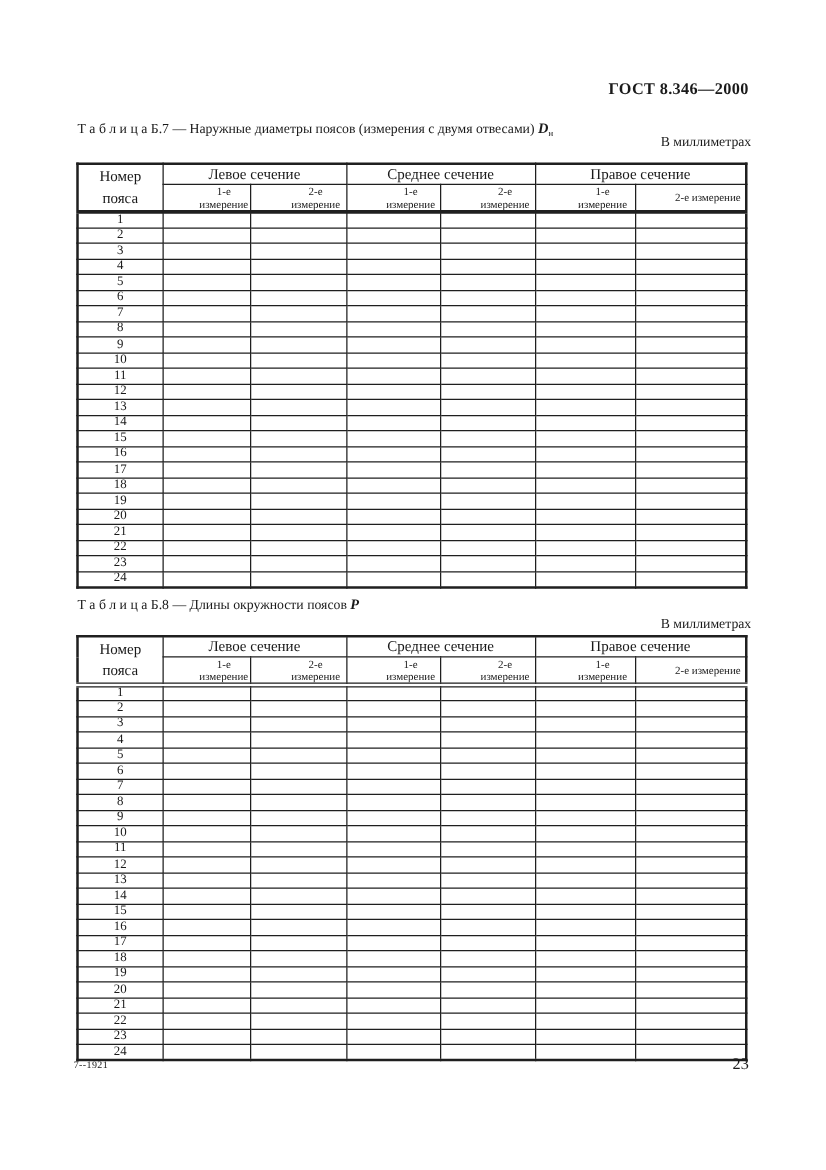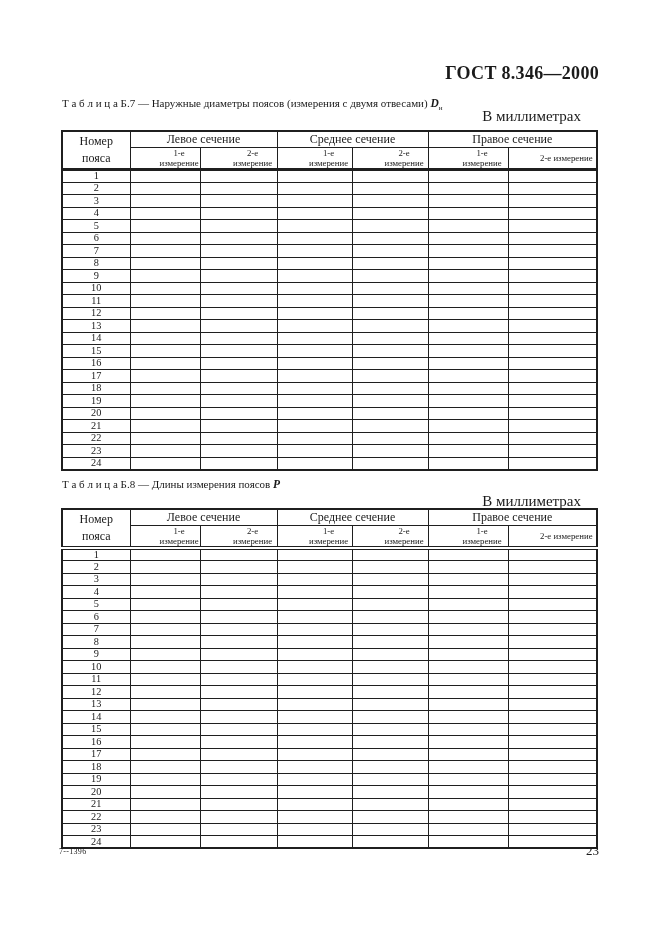--- a/index.html
+++ b/index.html
@@ -7,33 +7,33 @@
     position: relative;
     width: 661px; height: 936px;
     margin: 0 auto;
     background: #ffffff;
     font-family: "Liberation Serif", "DejaVu Serif", serif;
     color: #1a1a1a;
     overflow: hidden;
   }
   .doc-code {
     position: absolute; top: 63px; right: 62px;
-    font-size: 18px; font-weight: bold; letter-spacing: 0.3px;
+    font-size: 13px; font-weight: bold; letter-spacing: 0.3px;
   }
   .caption {
     position: absolute; left: 62px; width: 545px;
     font-size: 11px; white-space: nowrap; font-family: Liberation Serif, serif;
   }
   .caption .sym { font-style: italic; font-weight: bold; font-size: 11.5px; }
   .caption sub { font-size: 7px; }
   .caption-1 { top: 97px; }
   .caption-2 { top: 478px; }
   .units-note {
-    position: absolute; right: 80px;
-    font-size: 15px;
+    position: absolute; right: 60px;
+    font-size: 11px;
   }
   .units-1 { top: 108px; }
   .units-2 { top: 493px; }
 
   table.gost-table {
     position: absolute; left: 61px;
     border-collapse: collapse; table-layout: fixed;
     width: 536px;
     border: 2px solid #1f1f1f;
     background: #fff;
@@ -344,21 +344,21 @@
           <td></td>
           <td></td>
           <td></td>
           <td></td>
           <td></td>
           <td></td>
         </tr>
       </tbody>
   </table>
 
-  <div class="caption caption-2"><span>Т а б л и ц а   Б.8 — Длины измерения поясов </span><span class="sym">P</span><sub></sub></div>
+  <div class="caption caption-2"><span>Т а б л и ц а   Б.8 — Длины окружности поясов </span><span class="sym">P</span><sub></sub></div>
   <div class="units-note units-2">В миллиметрах</div>
 
   <table class="gost-table table-2">
     <colgroup>
       <col class="c-num">
         <col class="c-1">
         <col class="c-2">
         <col class="c-3">
         <col class="c-4">
         <col class="c-5">
@@ -617,16 +617,16 @@
           <td></td>
           <td></td>
           <td></td>
           <td></td>
           <td></td>
           <td></td>
         </tr>
       </tbody>
   </table>
 
-  <div class="footer-mark">7--1396</div>
+  <div class="footer-mark">7--1921</div>
   <div class="page-number">23</div>
 
 </div>
 
 </body></html>

